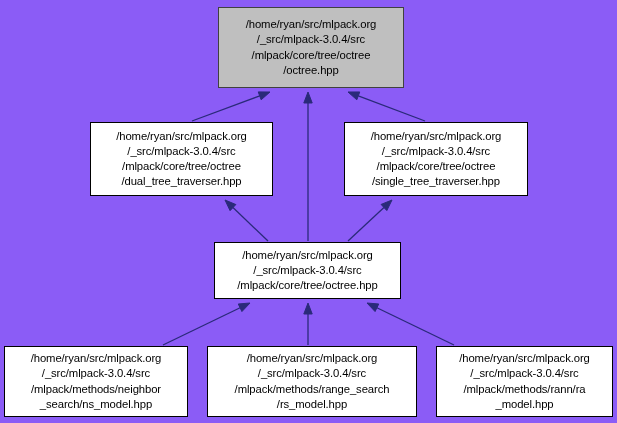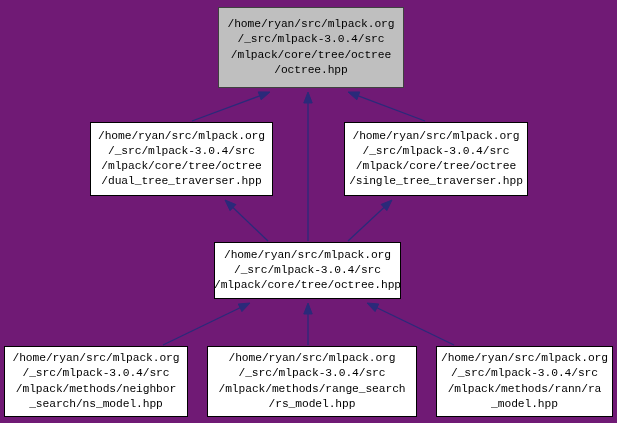--- a/index.html
+++ b/index.html
@@ -45,21 +45,21 @@
     border: 1px solid #404040;
   }
   .node-label {
     display: block;
     padding: 0 3px;
   }
 </style>
 </head>
 <body>
 
-<div id="graph-canvas" style="background: #701a75; font-family: Liberation Mono, monospace;">
+<div id="graph-canvas" style="background: #8b5cf6;">
   <svg id="edge-layer" viewBox="0 0 617 423" width="617" height="423" xmlns="http://www.w3.org/2000/svg">
       <g>
         <line x1="192" y1="121" x2="259.689555258956" y2="95.83337048064458" stroke="#2a2a7a" stroke-width="1.3"></line>
         <polygon points="270,92 261.1532058061112,99.77008574540685 258.22590471180075,91.8966552158823" fill="#2a2a7a" stroke="#2a2a7a" stroke-width="1"></polygon>
       </g>
       <g>
         <line x1="308" y1="241" x2="308" y2="103" stroke="#2a2a7a" stroke-width="1.3"></line>
         <polygon points="308,92 312.2,103 303.8,103" fill="#2a2a7a" stroke="#2a2a7a" stroke-width="1"></polygon>
       </g>
       <g>

